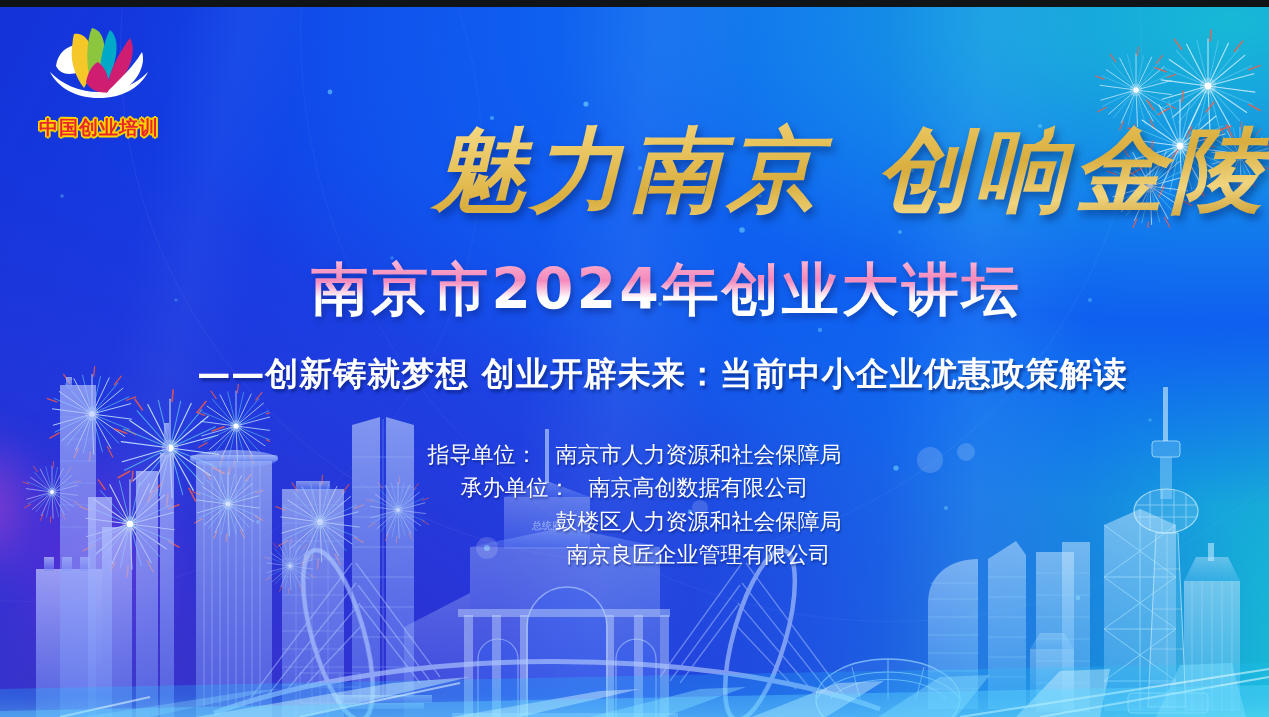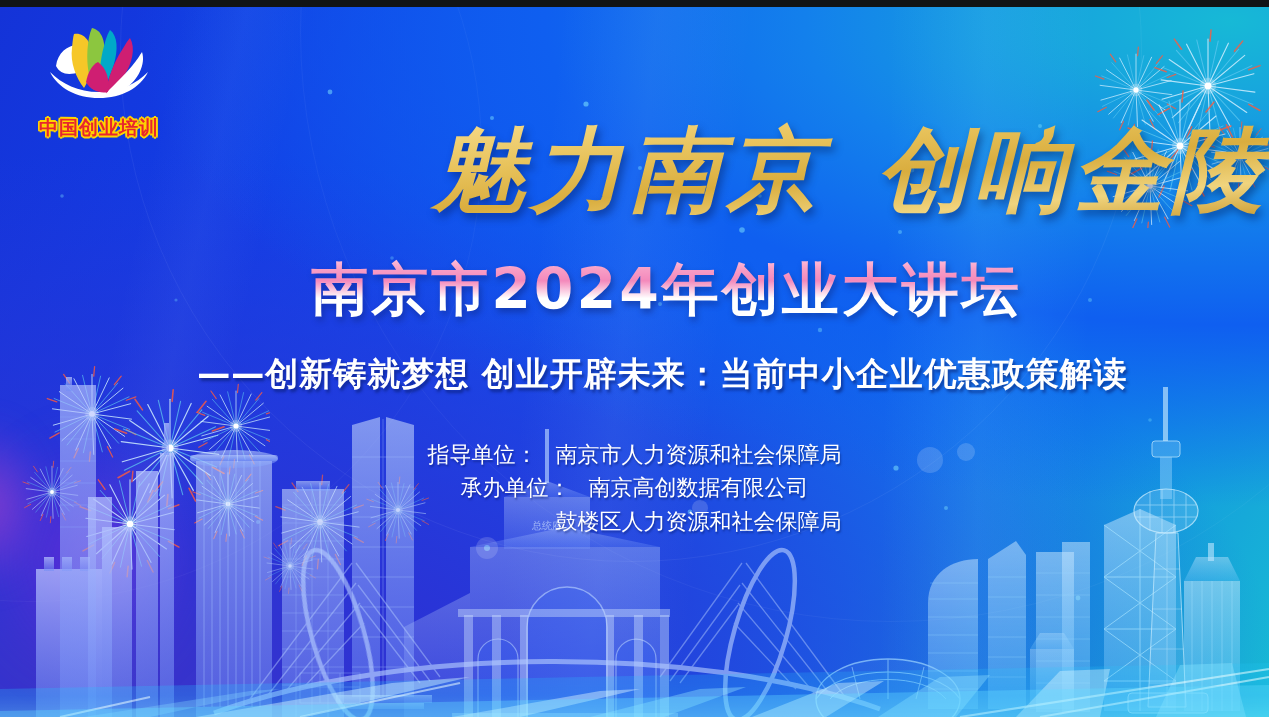--- a/index.html
+++ b/index.html
@@ -590,15 +590,16 @@
   </div>
 
   <div class="sub-title">南京市2024年创业大讲坛</div>
 
   <div class="slogan">——创新铸就梦想 创业开辟未来：当前中小企业优惠政策解读</div>
 
   <div class="orgs">
     <span class="row"><span class="inner"><span class="lbl">指导单位：</span><span class="val">南京市人力资源和社会保障局</span></span></span>
     <span class="row"><span class="inner"><span class="lbl">承办单位：</span><span class="val">南京高创数据有限公司</span></span></span>
     <span class="row"><span class="inner"><span class="lbl"></span><span class="val">鼓楼区人力资源和社会保障局</span></span></span>
+    <span class="row"><span class="inner"><span class="lbl"></span><span class="val">南京良匠企业管理有限公司</span></span></span>
   </div>
 
 </div>
 
 </body></html>

